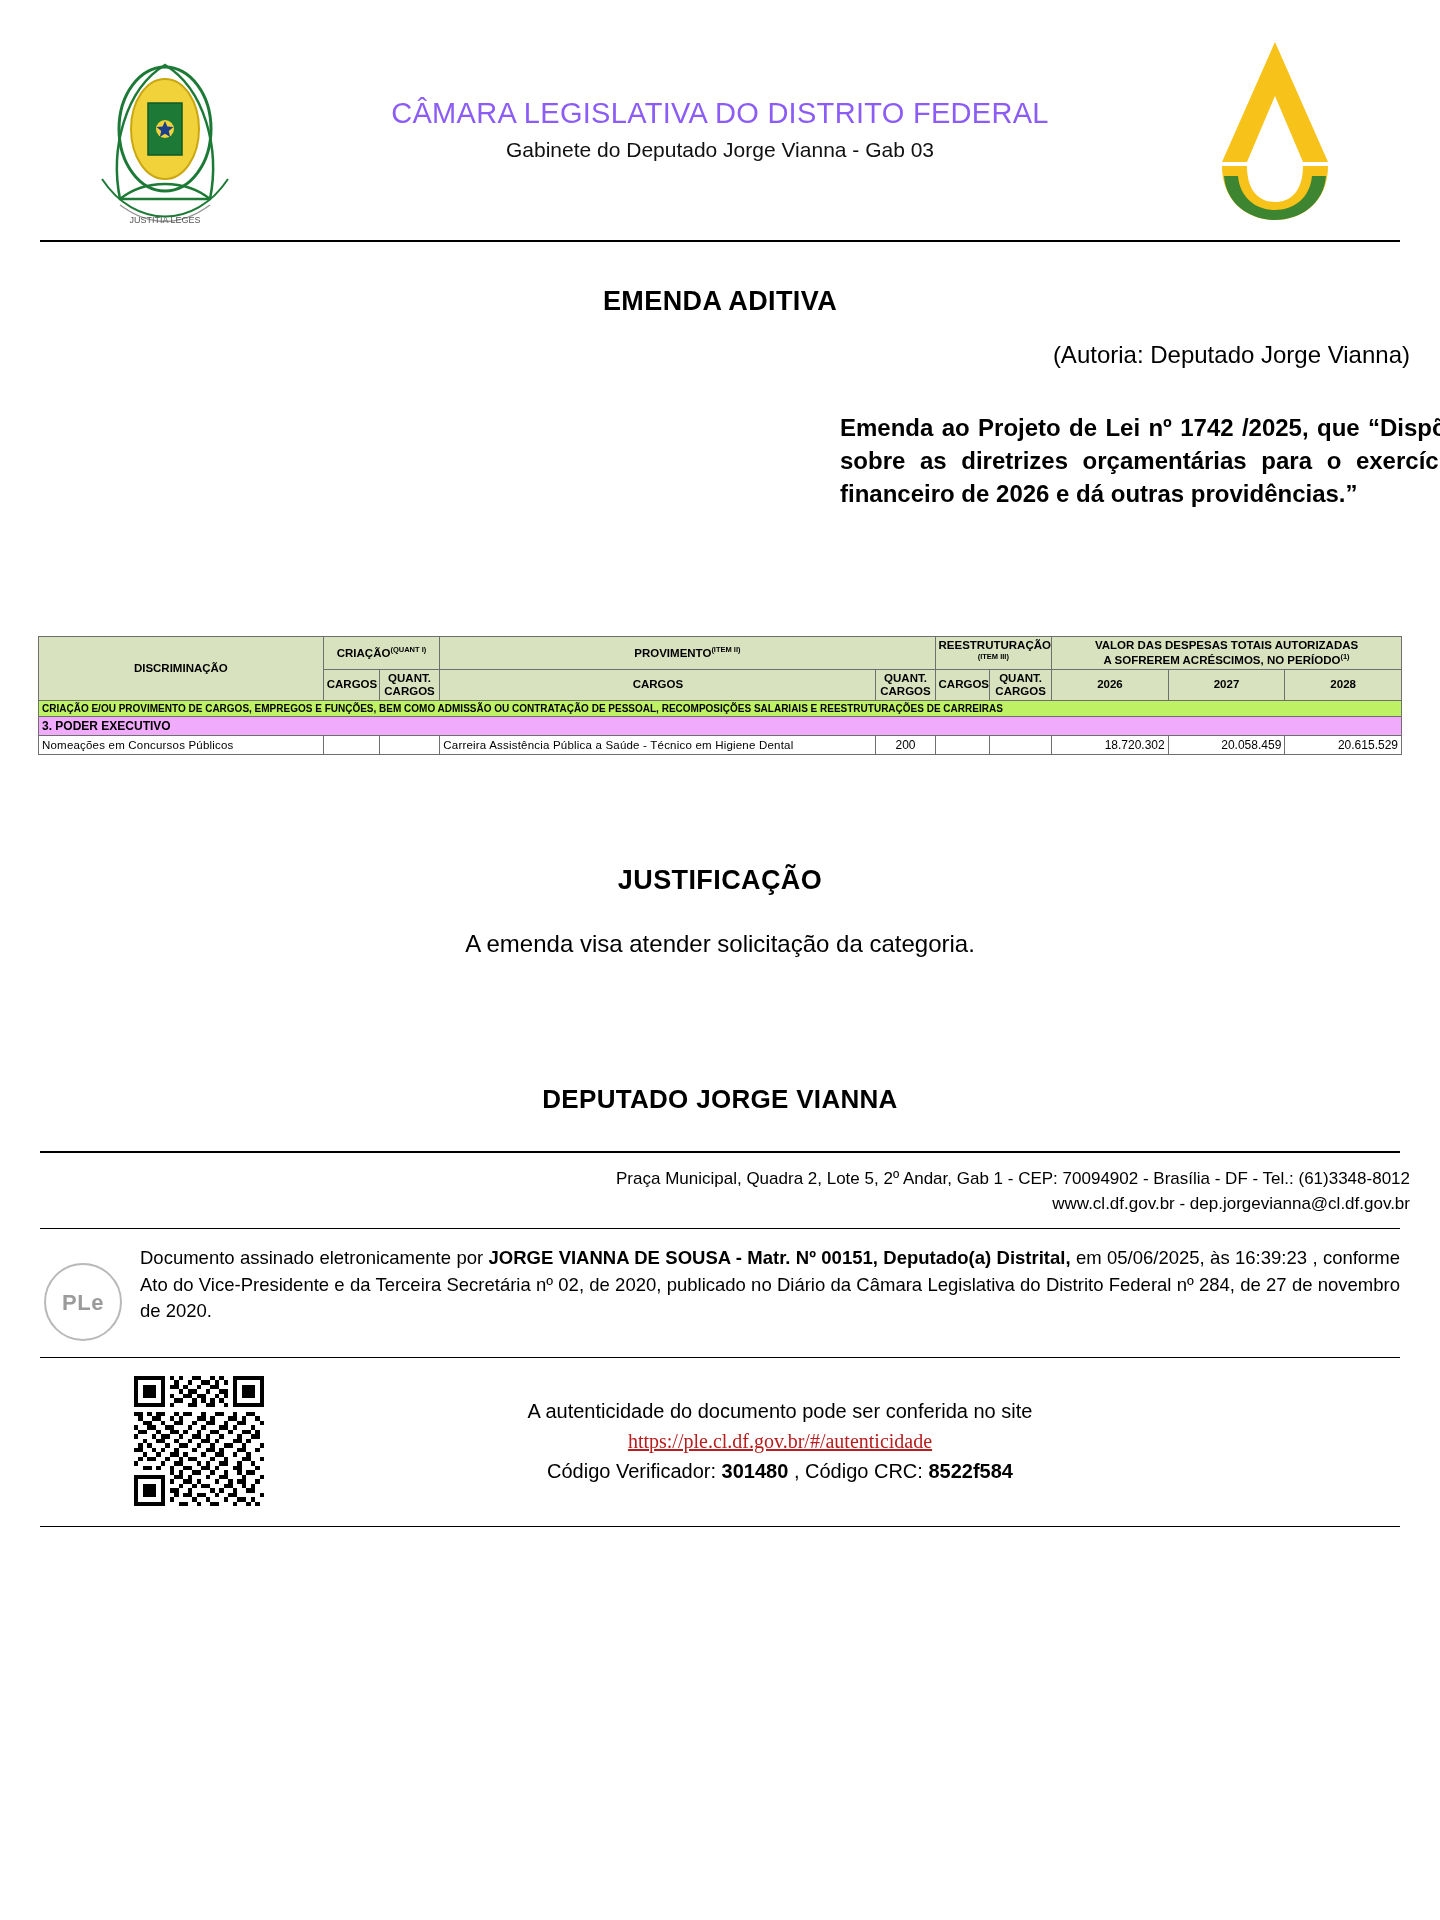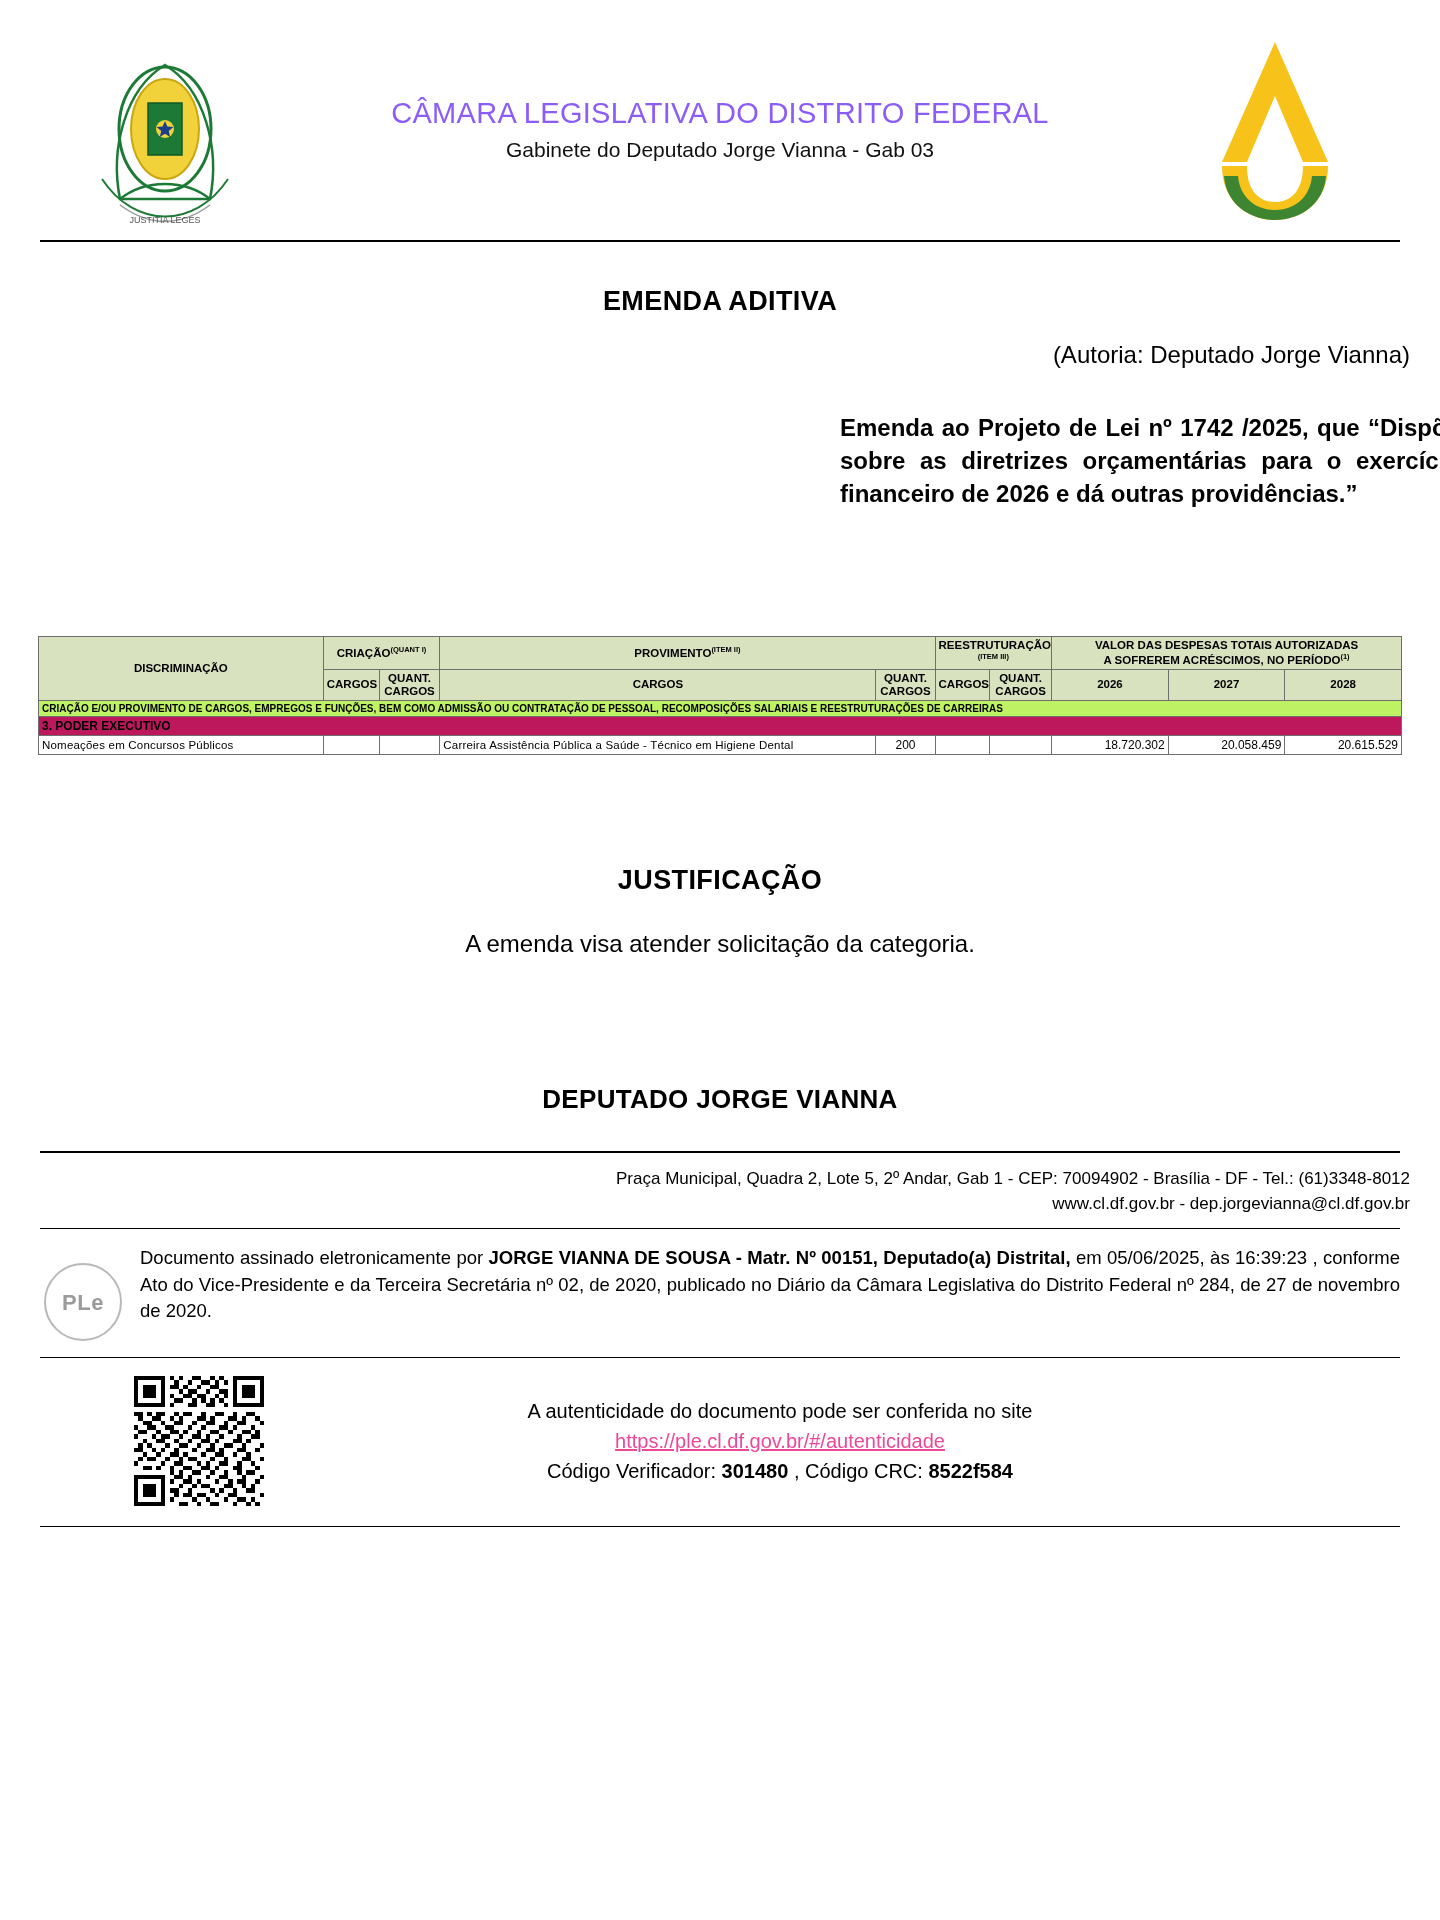--- a/index.html
+++ b/index.html
@@ -122,21 +122,21 @@
     font-size: 7.5px;
     vertical-align: super;
   }
   .row-band {
     background: #bef264;
     font-weight: bold;
     font-size: 10px;
     padding: 2px 4px;
   }
   .row-sub {
-    background: #be185d;
+    background: #f0abfc;
     font-weight: bold;
     font-size: 12px;
     padding: 2px 4px;
   }
   td.cell-text {
     font-size: 11.5px;
     text-align: left;
     letter-spacing: .2px;
   }
   td.cell-num {
@@ -217,22 +217,23 @@
     margin-left: 90px;
   }
   .auth-text {
     flex: 1 1 auto;
     text-align: center;
     font-size: 20px;
     line-height: 1.5;
     padding-right: 120px;
   }
   .auth-link {
-    color: #ec4899;
+    color: #b91c1c;
     text-decoration: underline;
+    font-family: Liberation Serif, serif;
   }
   .auth-codes b { font-weight: bold; }
 </style>
 </head>
 <body>
 
 <div class="page">
 
   <div class="header">
 

